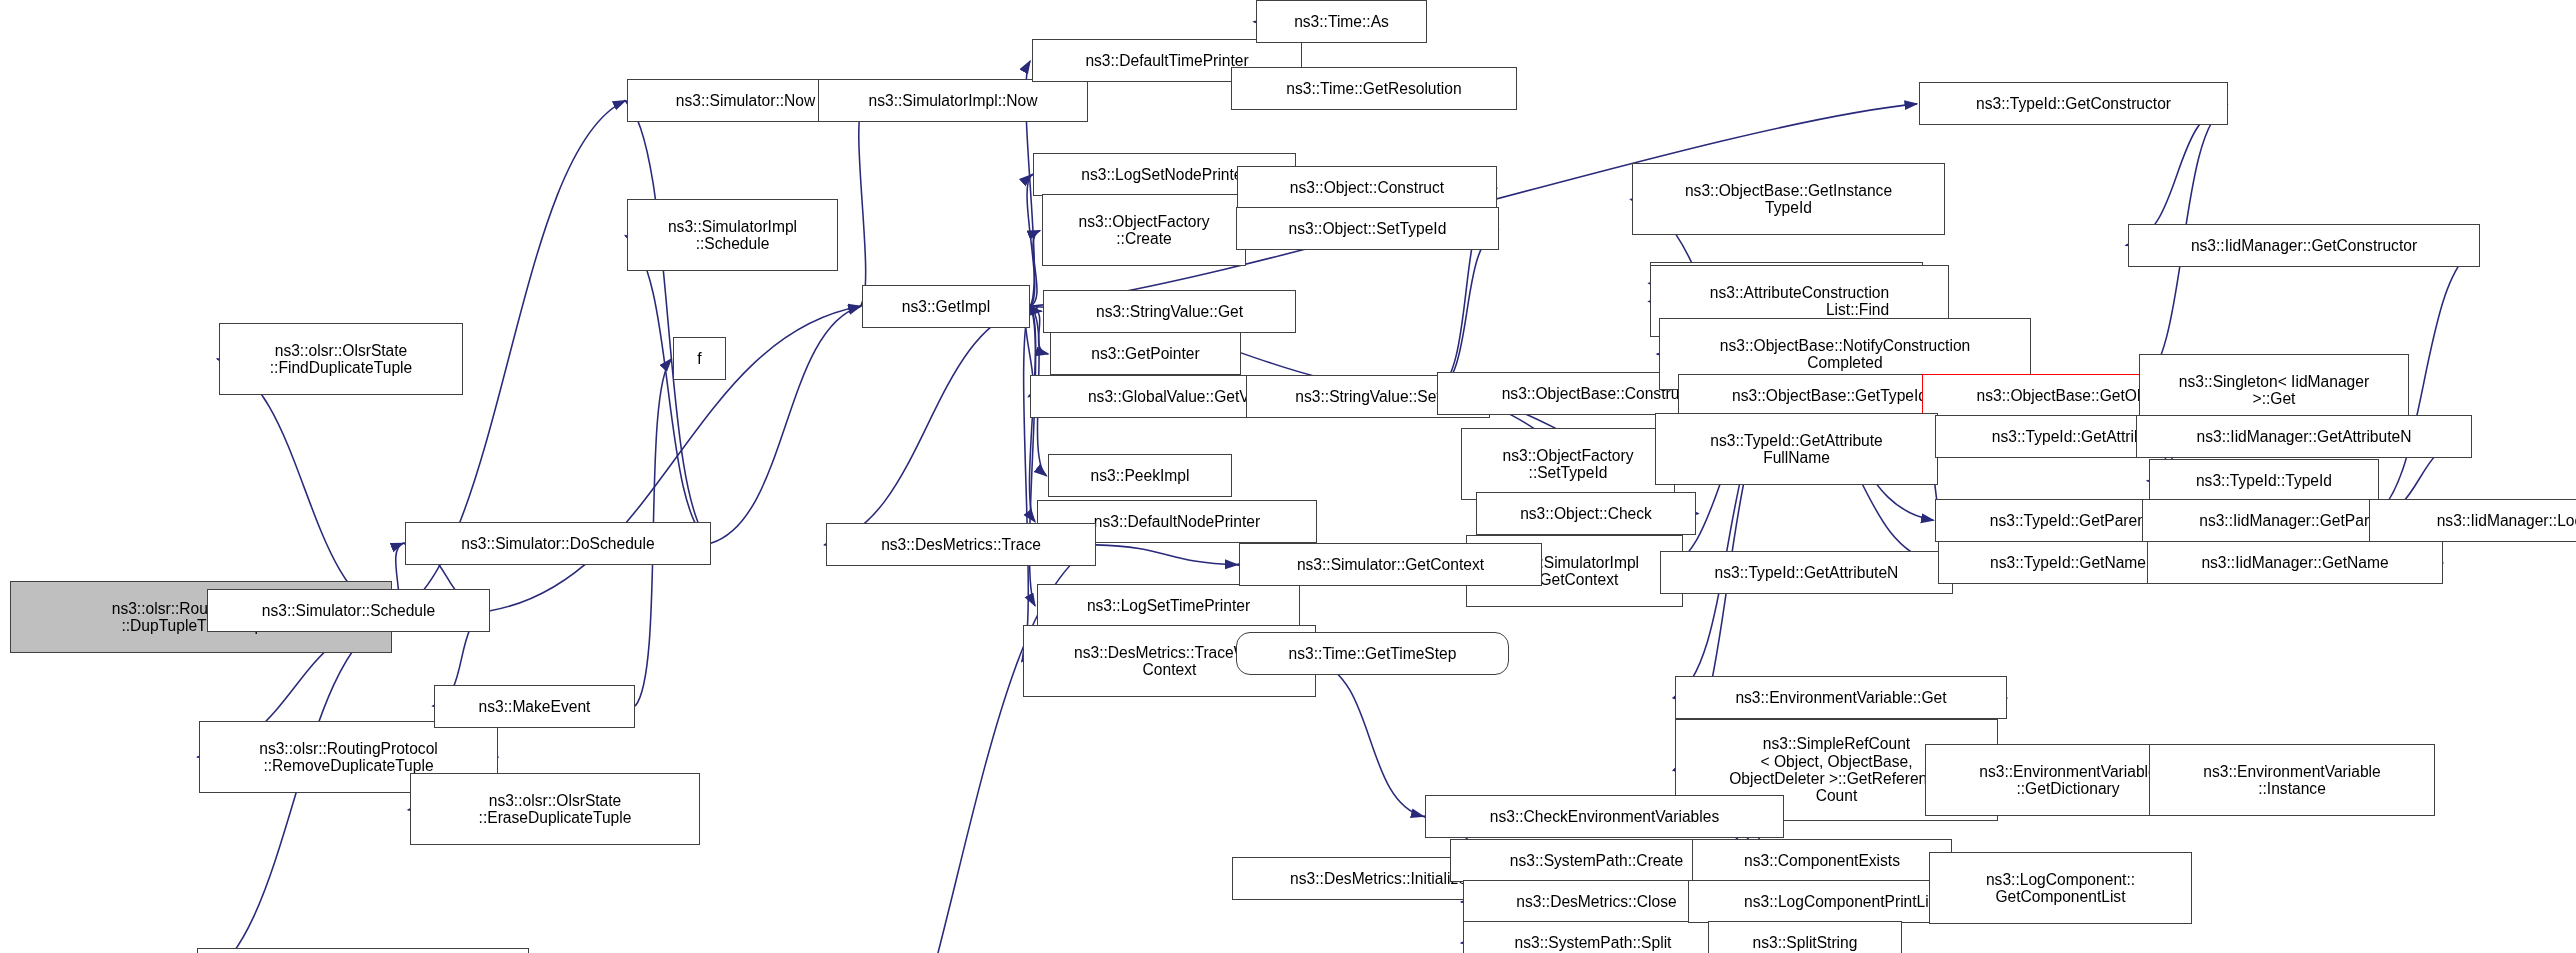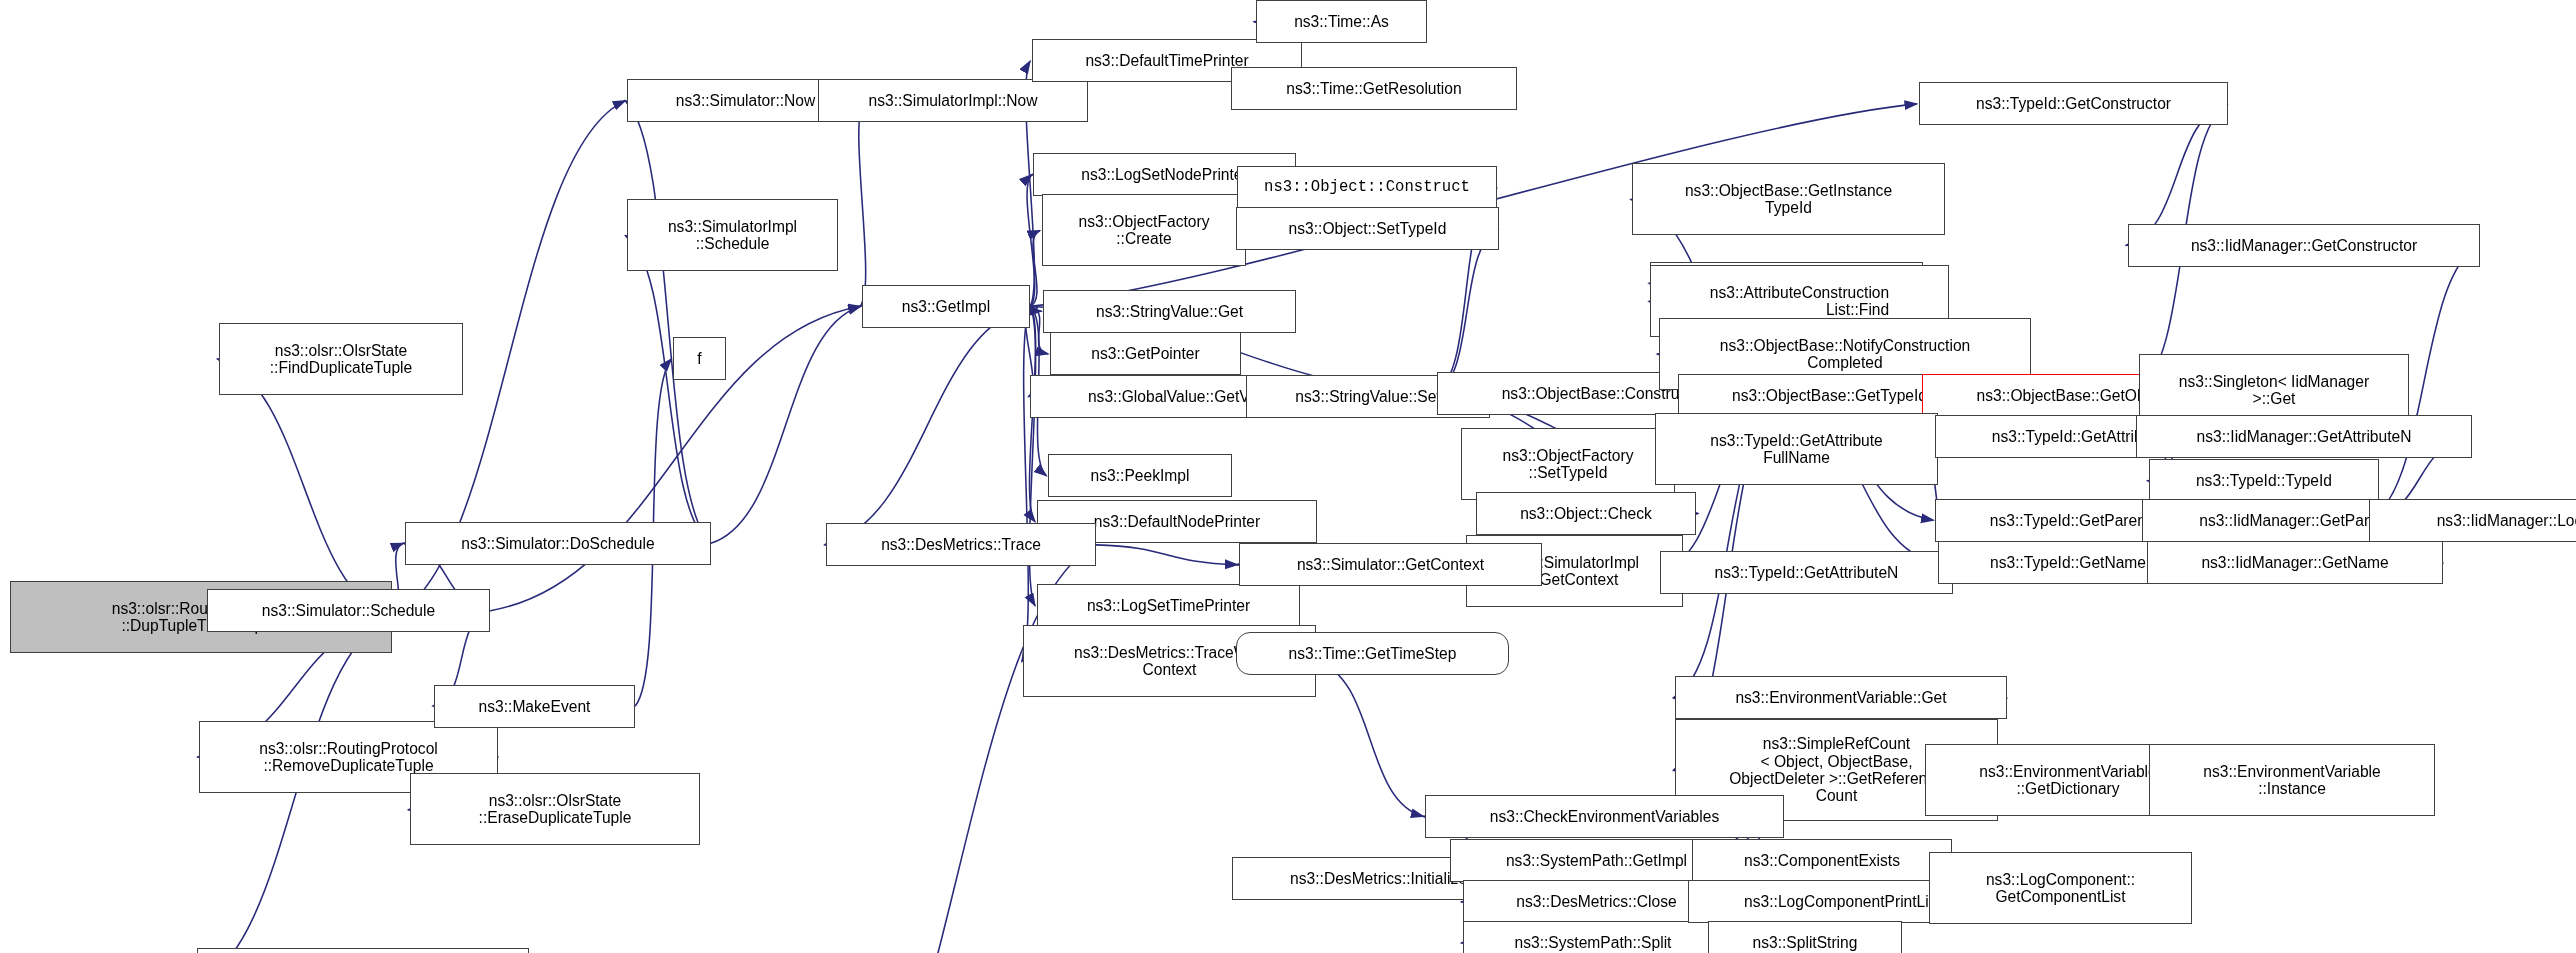--- a/index.html
+++ b/index.html
@@ -146,21 +146,21 @@
       <div class="node" style="left: 1050px; top: 332px; width: 191px; height: 43px;">ns3::GetPointer</div>
       <div class="node" style="left: 1030px; top: 375px; width: 306px; height: 43px;">ns3::GlobalValue::GetValue</div>
       <div class="node" style="left: 1246px; top: 375px; width: 244px; height: 43px;">ns3::StringValue::Set</div>
       <div class="node" style="left: 1048px; top: 454px; width: 184px; height: 43px;">ns3::PeekImpl</div>
       <div class="node" style="left: 1037px; top: 500px; width: 280px; height: 43px;">ns3::DefaultNodePrinter</div>
       <div class="node" style="left: 826px; top: 523px; width: 270px; height: 43px;">ns3::DesMetrics::Trace</div>
       <div class="node" style="left: 1037px; top: 584px; width: 263px; height: 43px;">ns3::LogSetTimePrinter</div>
       <div class="node" style="left: 1023px; top: 625px; width: 293px; height: 72px;">ns3::DesMetrics::TraceWith
 Context</div>
       <div class="node" style="left: 1236px; top: 632px; width: 273px; height: 43px; border-radius: 14px;">ns3::Time::GetTimeStep</div>
-      <div class="node" style="left: 1237px; top: 166px; width: 260px; height: 43px; font-family: Liberation Mono, monospace;">ns3::Object::Construct</div>
+      <div class="node" style="left: 1237px; top: 166px; width: 260px; height: 43px;">ns3::Object::Construct</div>
       <div class="node" style="left: 1236px; top: 207px; width: 263px; height: 43px;">ns3::Object::SetTypeId</div>
       <div class="node" style="left: 1437px; top: 372px; width: 346px; height: 43px;">ns3::ObjectBase::ConstructSelf</div>
       <div class="node" style="left: 1632px; top: 163px; width: 313px; height: 72px;">ns3::ObjectBase::GetInstance
 TypeId</div>
       <div class="node" style="left: 1650px; top: 262px; width: 273px; height: 43px;">ns3::ObjectBase::DoSet</div>
       <div class="node" style="left: 1650px; top: 265px; width: 299px; height: 72px; text-align: right;">ns3::AttributeConstruction
 List::Find</div>
       <div class="node" style="left: 1659px; top: 318px; width: 372px; height: 72px;">ns3::ObjectBase::NotifyConstruction
 Completed</div>
       <div class="node" style="left: 1678px; top: 374px; width: 303px; height: 43px;">ns3::ObjectBase::GetTypeId</div>
@@ -174,21 +174,21 @@
       <div class="node" style="left: 1655px; top: 413px; width: 283px; height: 72px;">ns3::TypeId::GetAttribute
 FullName</div>
       <div class="node" style="left: 1660px; top: 551px; width: 293px; height: 43px;">ns3::TypeId::GetAttributeN</div>
       <div class="node" style="left: 1675px; top: 676px; width: 332px; height: 43px;">ns3::EnvironmentVariable::Get</div>
       <div class="node" style="left: 1675px; top: 719px; width: 323px; height: 102px;">ns3::SimpleRefCount
 &lt; Object, ObjectBase,
 ObjectDeleter &gt;::GetReference
 Count</div>
       <div class="node" style="left: 1425px; top: 795px; width: 359px; height: 43px;">ns3::CheckEnvironmentVariables</div>
       <div class="node" style="left: 1232px; top: 857px; width: 293px; height: 43px;">ns3::DesMetrics::Initialize</div>
-      <div class="node" style="left: 1450px; top: 839px; width: 293px; height: 43px;">ns3::SystemPath::GetImpl</div>
+      <div class="node" style="left: 1450px; top: 839px; width: 293px; height: 43px;">ns3::SystemPath::Create</div>
       <div class="node" style="left: 1463px; top: 880px; width: 267px; height: 43px;">ns3::DesMetrics::Close</div>
       <div class="node" style="left: 1463px; top: 921px; width: 260px; height: 43px;">ns3::SystemPath::Split</div>
       <div class="node" style="left: 1692px; top: 839px; width: 260px; height: 43px;">ns3::ComponentExists</div>
       <div class="node" style="left: 1688px; top: 880px; width: 309px; height: 43px;">ns3::LogComponentPrintList</div>
       <div class="node" style="left: 1708px; top: 921px; width: 194px; height: 43px;">ns3::SplitString</div>
       <div class="node" style="left: 1929px; top: 852px; width: 263px; height: 72px;">ns3::LogComponent::
 GetComponentList</div>
       <div class="node" style="left: 1925px; top: 744px; width: 286px; height: 72px;">ns3::EnvironmentVariable
 ::GetDictionary</div>
       <div class="node" style="left: 2149px; top: 744px; width: 286px; height: 72px;">ns3::EnvironmentVariable

